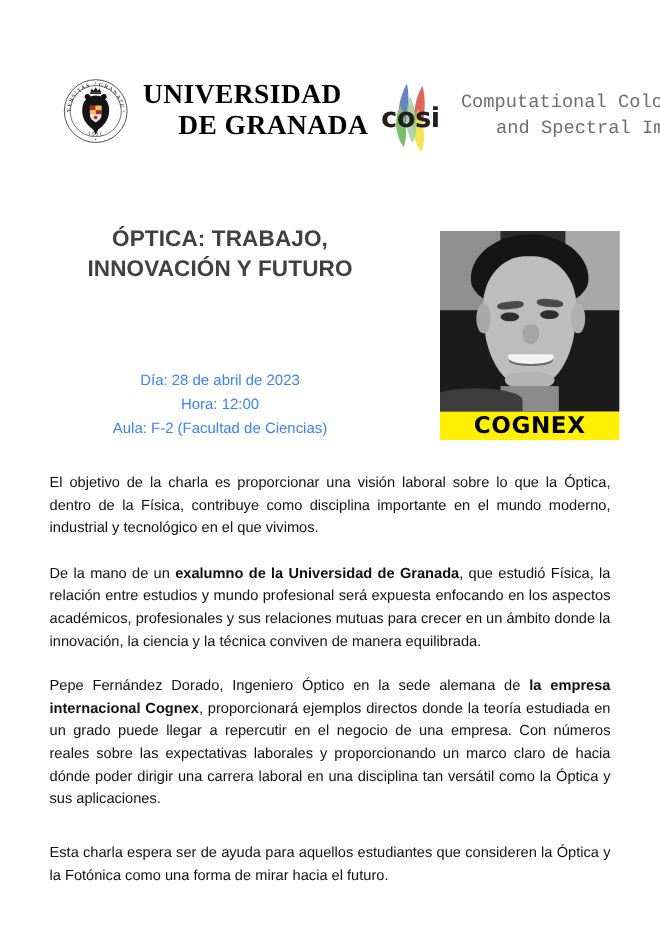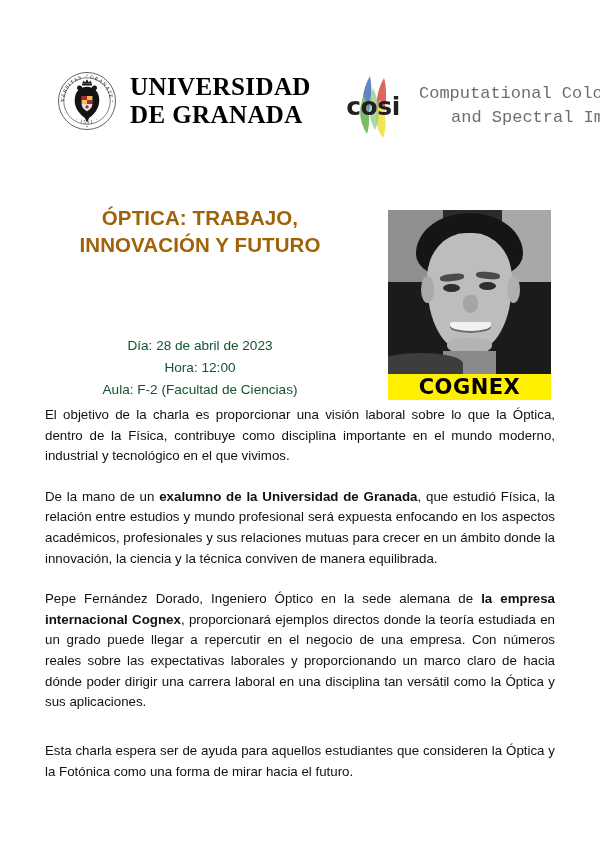--- a/index.html
+++ b/index.html
@@ -40,21 +40,21 @@
   }
   .ugr-wordmark {
     font-family: "Liberation Serif", serif;
     font-weight: bold;
     font-size: 25px;
     line-height: 1.12;
     letter-spacing: 0.4px;
     color: #000000;
     white-space: nowrap;
   }
-  .ugr-wordmark .l2 { display: block; }
+  .ugr-wordmark .l2 { display: block; margin-left: 32px; }
 
   .cosi-logo {
     position: absolute;
     left: 340px;
     top: 0px;
     display: flex;
     align-items: center;
     gap: 9px;
   }
   .cosi-mark {
@@ -79,47 +79,47 @@
     left: 30px;
     top: 204px;
     width: 340px;
     text-align: center;
   }
   .talk-title {
     font-size: 20.5px;
     font-weight: bold;
     line-height: 1.34;
     letter-spacing: 0.1px;
-    color: #a16207;
+    color: #404040;
     margin: 0;
   }
   .talk-title .l2 { display: block; }
   .speaker {
     margin: 14px 0 0 0;
     font-size: 16.5px;
     font-weight: normal;
     color: #000000;
   }
 
   .event-info {
     position: absolute;
     left: 30px;
     top: 335px;
     width: 340px;
     text-align: center;
     font-size: 13.6px;
     line-height: 1.62;
-    color: #14532d;
+    color: #3b82f6;
   }
   .event-info div { white-space: nowrap; }
 
   
   .photo-block {
     position: absolute;
-    left: 388px;
+    left: 400px;
     top: 210px;
     width: 163px;
     height: 190px;
   }
   .portrait {
     position: relative;
     width: 163px;
     height: 164px;
     overflow: hidden;
     background: #2b2b2b;
@@ -209,21 +209,21 @@
     font-size: 21px;
     letter-spacing: 0.5px;
     color: #000000;
     line-height: 1;
   }
 
   
   .body-copy {
     position: absolute;
     left: 45px;
-    top: 405px;
+    top: 429px;
     width: 510px;
   }
   .body-copy p {
     margin: 0 0 20px 0;
     font-size: 13.3px;
     line-height: 1.55;
     text-align: justify;
     color: #111111;
   }
   .body-copy p:last-child { margin-bottom: 0; }

